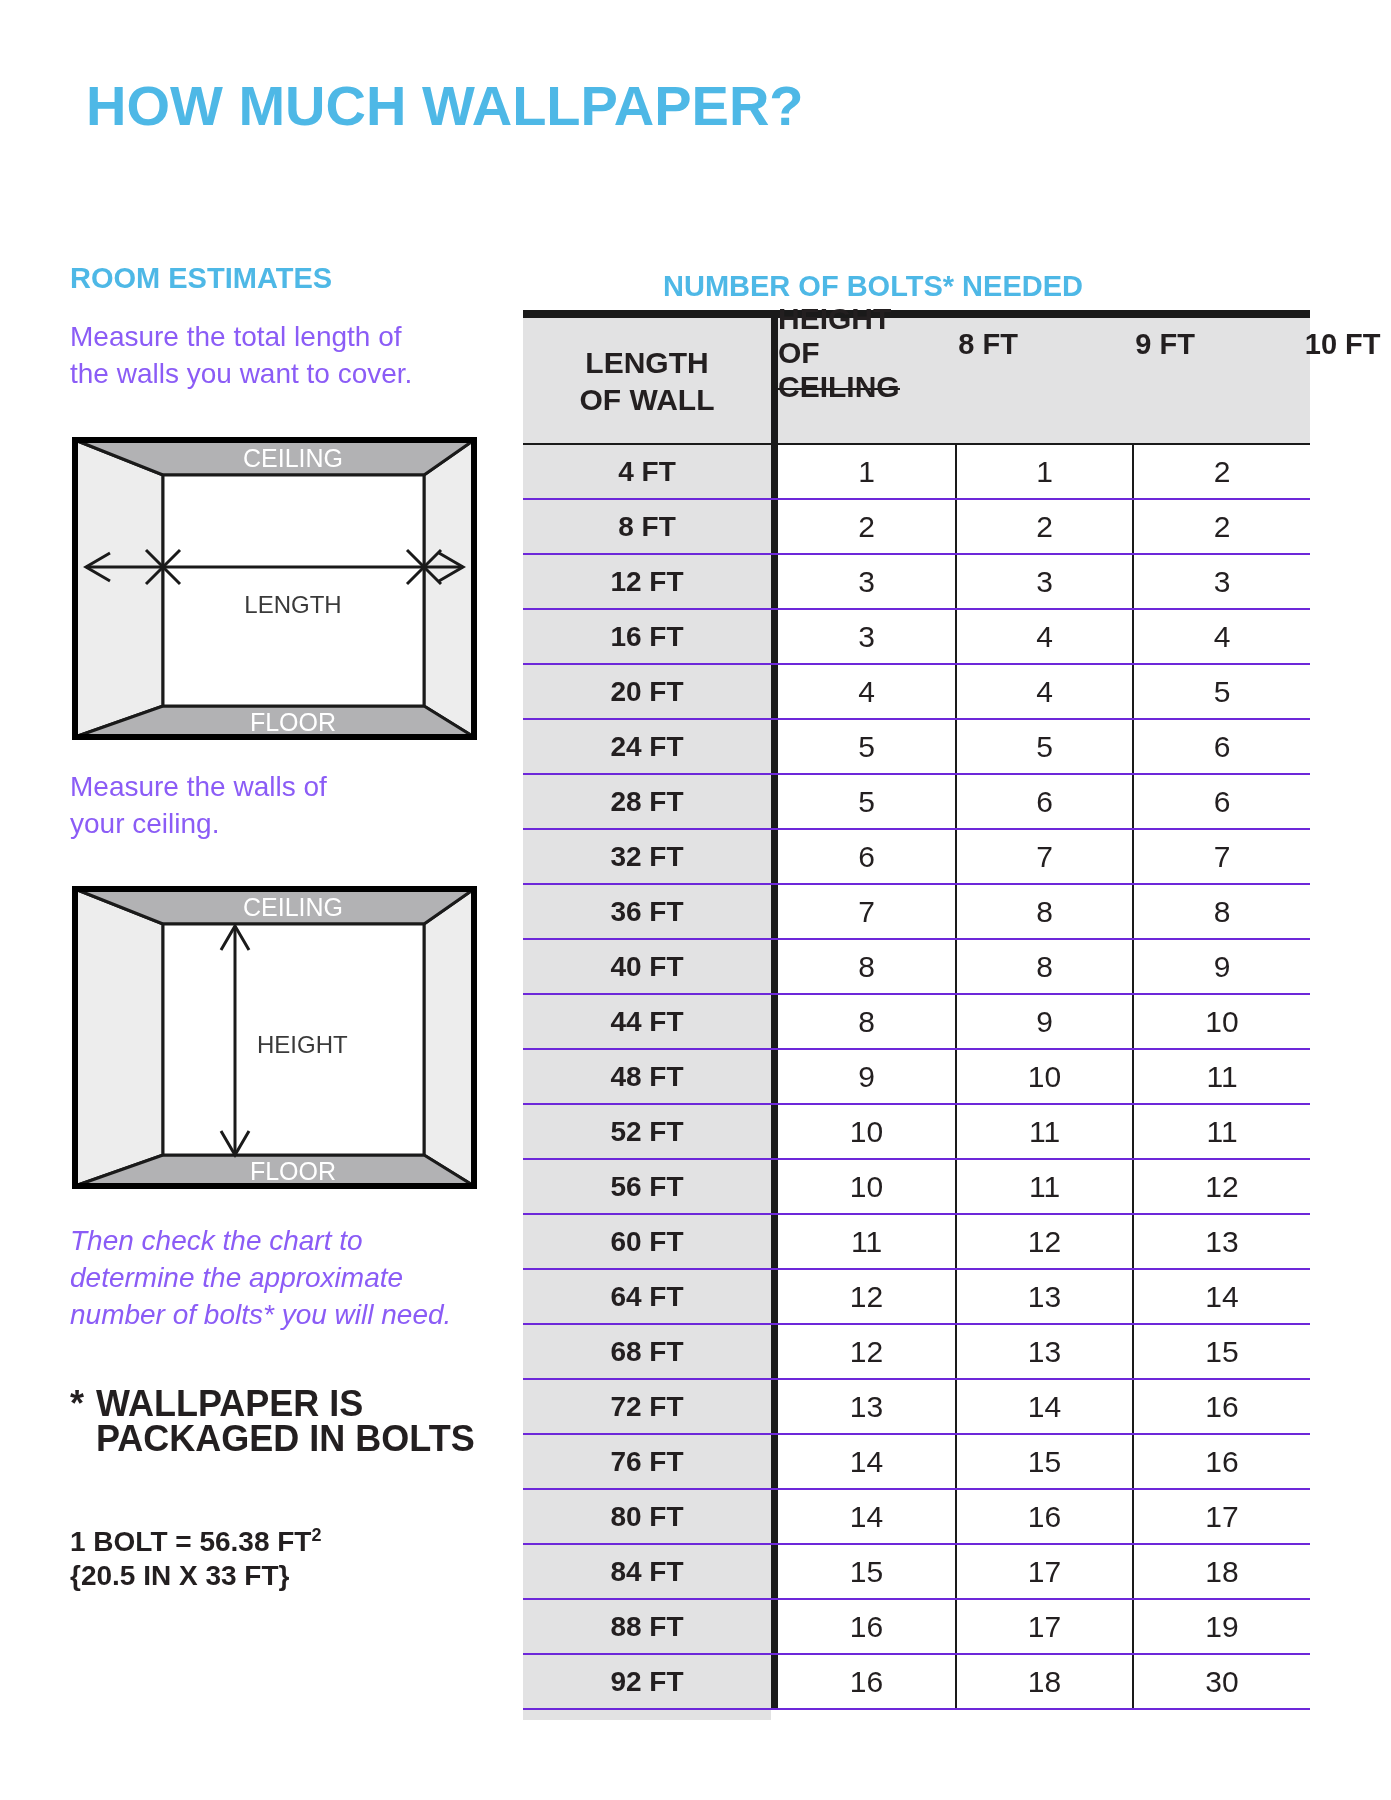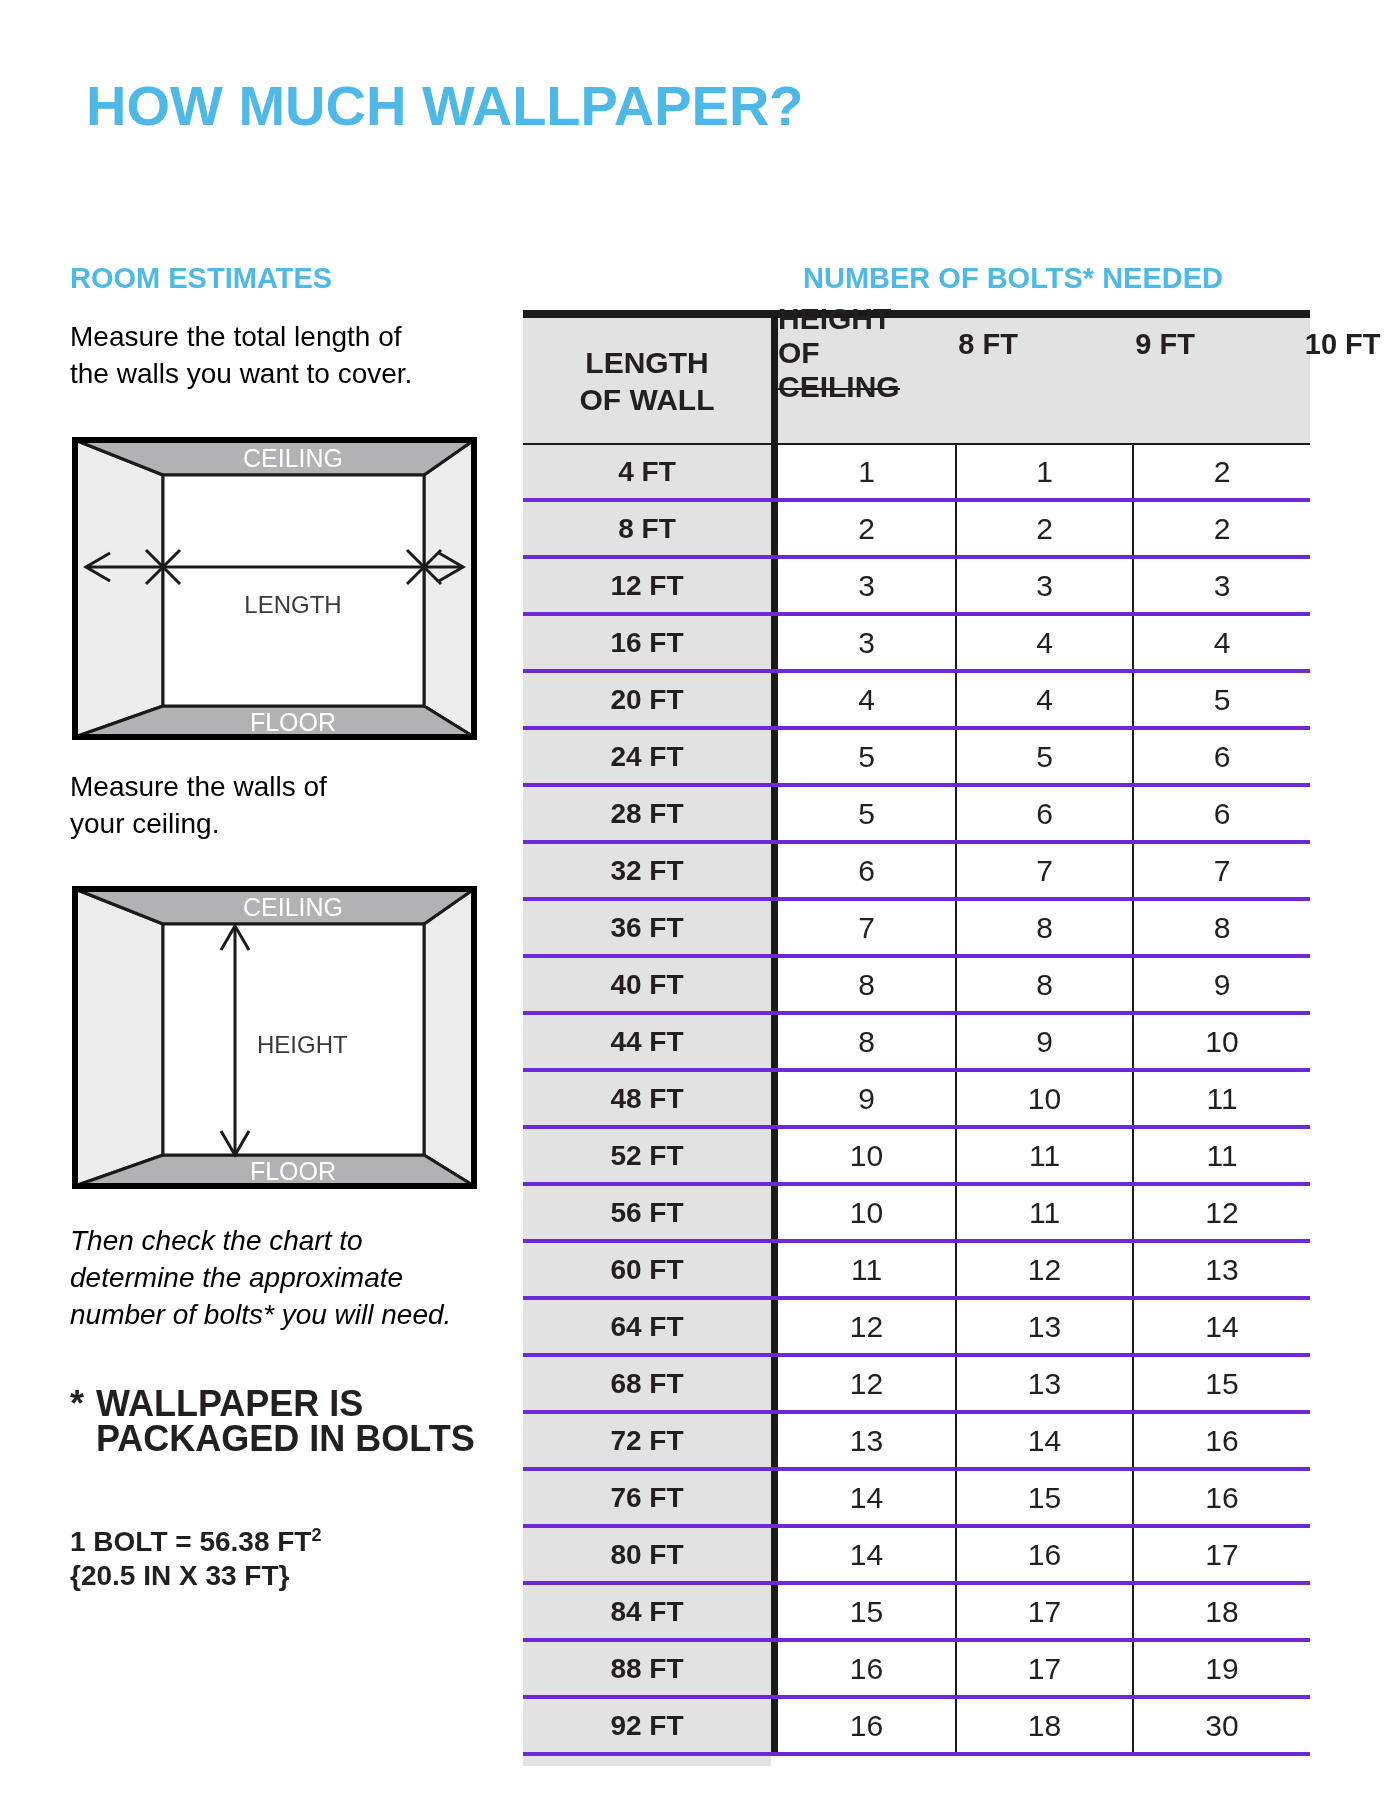--- a/index.html
+++ b/index.html
@@ -4,23 +4,23 @@
 <style>
   html,body{margin:0;padding:0;background:#ffffff;}
   .page{position:relative;width:1391px;height:1800px;background:#ffffff;
         font-family:"Liberation Sans",sans-serif;color:#231f20;overflow:hidden;}
 
   .title{position:absolute;left:70px;top:60px;margin:16px;font-size:56px;line-height:60px;
          font-weight:bold;color:#4eb8e6;letter-spacing:0;}
 
   .heading{position:absolute;top:261px;font-size:29px;line-height:34px;font-weight:bold;color:#4eb8e6;}
   .left-heading{left:70px;}
-  .table-heading{left:523px;width:700px;text-align:right;}
-
-  .para{position:absolute;left:70px;font-size:28px;line-height:37px;color:#000000;}
+  .table-heading{left:523px;width:700px;text-align:center;margin-top:8px;}
+
+  .para{position:absolute;left:70px;font-size:28px;line-height:37px;color:#8b5cf6;}
   .p1{top:318px;}
   .p2{top:768px;}
   .p3{top:1222px;font-style:italic;}
 
   .diagram{position:absolute;left:72px;width:405px;height:303px;}
   .d1{top:437px;}
   .d2{top:886px;}
 
   .footnote{position:absolute;left:70px;top:1386px;font-size:36px;line-height:35px;font-weight:bold;}
   .fn-star{display:inline-block;width:26px;}
@@ -37,21 +37,21 @@
                font-weight:bold;font-size:30px;line-height:37px;}
   .right-head{display:flex;flex-direction:row;width:532px;}
   .group-cell{height:70px;border-bottom:2px solid #1a1a1a;
               display:flex;align-items:center;justify-content:center;
               font-weight:bold;font-size:30px;}
   .sub-row{display:flex;height:53px;}
   .sub-cell{width:177px;display:flex;align-items:center;justify-content:center;
             font-weight:bold;font-size:29px;}
   .sub-cell:last-child{width:178px;}
 
-  .trow{display:flex;border-bottom:4px solid #6d28d9;height:53px;}
+  .trow{display:flex;border-bottom:2px solid #6d28d9;height:53px;}
   .tcell{display:flex;align-items:center;justify-content:center;}
   .tcell.label{width:248px;border-right:7px solid #1a1a1a;background:#e2e2e3;
                font-weight:bold;font-size:28px;}
   .tcell.val{width:177px;background:#ffffff;font-size:30px;}
   .tcell.val.sep{border-left:2px solid #1a1a1a;width:175px;}
   .tcell.val.sep.last{width:176px;}
   .gray-tail{width:248px;height:10px;background:#e2e2e3;}
 
   .dg-label{font-family:"Liberation Sans",sans-serif;}
 </style>

